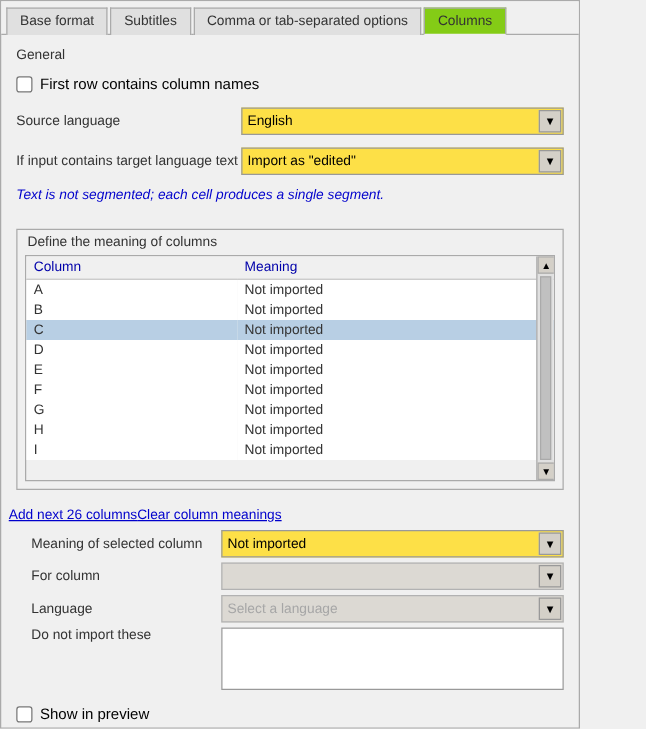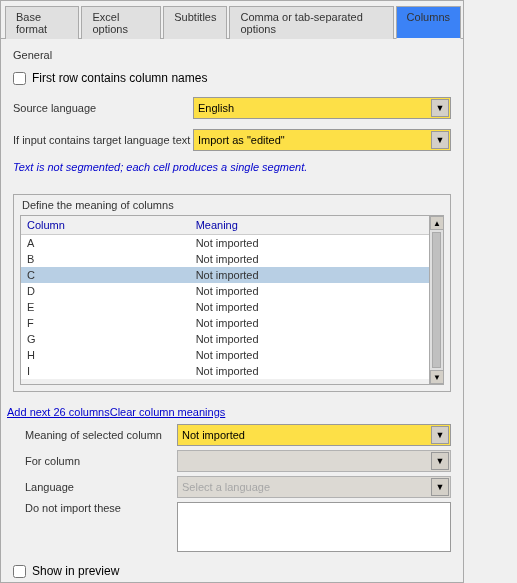--- a/index.html
+++ b/index.html
@@ -33,21 +33,21 @@
       border-bottom: none;
       background: #e0e0e0;
       cursor: pointer;
       margin-right: 2px;
       font-size: 11px;
       color: #333;
       position: relative;
       top: 1px;
     }
     .tab.active {
-      background: #3b82f6;
+      background: #84cc16;
       border-bottom: 1px solid #f0f0f0;
       z-index: 1;
       font-weight: normal;
     }
     .content {
       padding: 10px 12px;
       flex: 1;
       overflow: hidden;
       display: flex;
       flex-direction: column;
@@ -239,21 +239,20 @@
       gap: 6px;
       padding: 8px 12px 4px 12px;
     }
   </style>
 </head>
 <body>
 
 <div class="window">
   <div class="tab-bar">
     <div class="tab">Base format</div>
-    <div class="tab">Excel options</div>
     <div class="tab">Subtitles</div>
     <div class="tab">Comma or tab-separated options</div>
     <div class="tab active">Columns</div>
   </div>
 
   <div class="content">
 
     <div class="section-label">General</div>
 
     <div class="checkbox-row">

